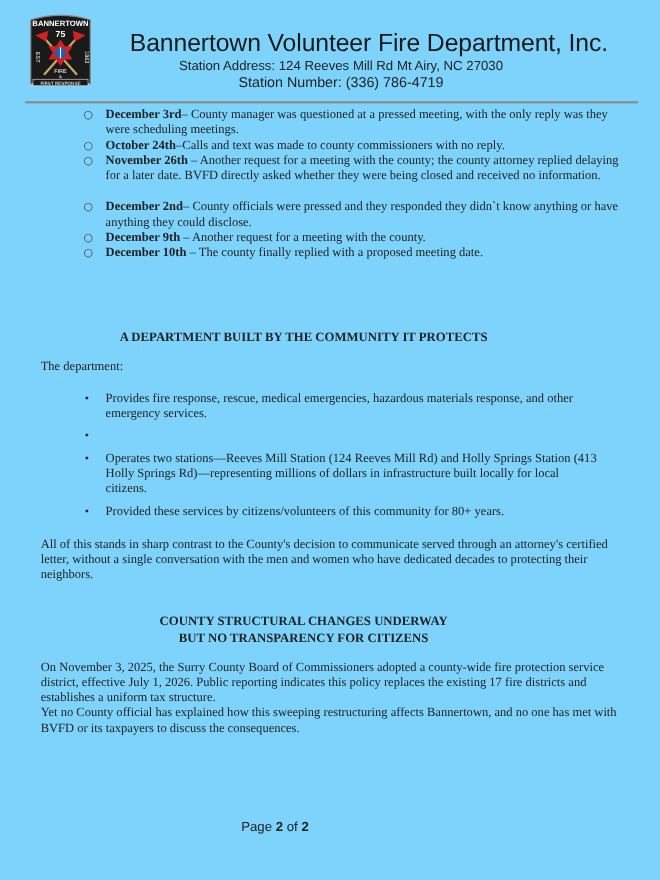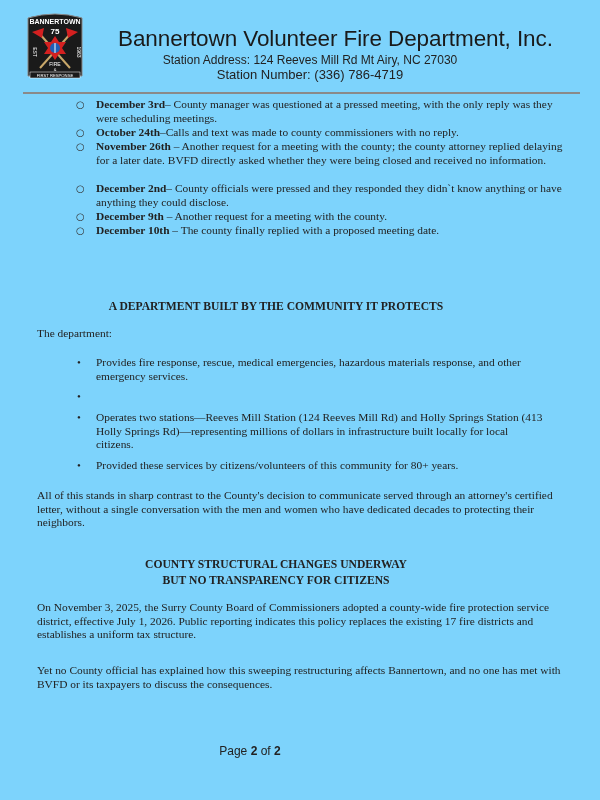--- a/index.html
+++ b/index.html
@@ -113,21 +113,21 @@
     <span>Provided these services by citizens/volunteers of this community for 80+ years.</span>
   </div>
 
   <div class="para serif" style="top:489px;">All of this stands in sharp contrast to the County's decision to communicate served through an attorney's certified letter, without a single conversation with the men and women who have dedicated decades to protecting their neighbors.</div>
 
   <div class="heading" style="top:542px;margin-top:16px;">COUNTY STRUCTURAL CHANGES UNDERWAY</div>
   <div class="heading" style="top:574px;">BUT NO TRANSPARENCY FOR CITIZENS</div>
 
   <div class="para serif" style="top:601px;">On November 3, 2025, the Surry County Board of Commissioners adopted a county-wide fire protection service district, effective July 1, 2026. Public reporting indicates this policy replaces the existing 17 fire districts and establishes a uniform tax structure.</div>
 
-  <div class="para serif" style="top:664px;">Yet no County official has explained how this sweeping restructuring affects Bannertown, and no one has met with BVFD or its taxpayers to discuss the consequences.</div>
+  <div class="para serif" style="top:642px;">Yet no County official has explained how this sweeping restructuring affects Bannertown, and no one has met with BVFD or its taxpayers to discuss the consequences.</div>
 
 
   <div class="footer">
     <span>Page</span>
     <b>2</b>
     <span>of</span>
     <b>2</b>
   </div>
 
 </div>

